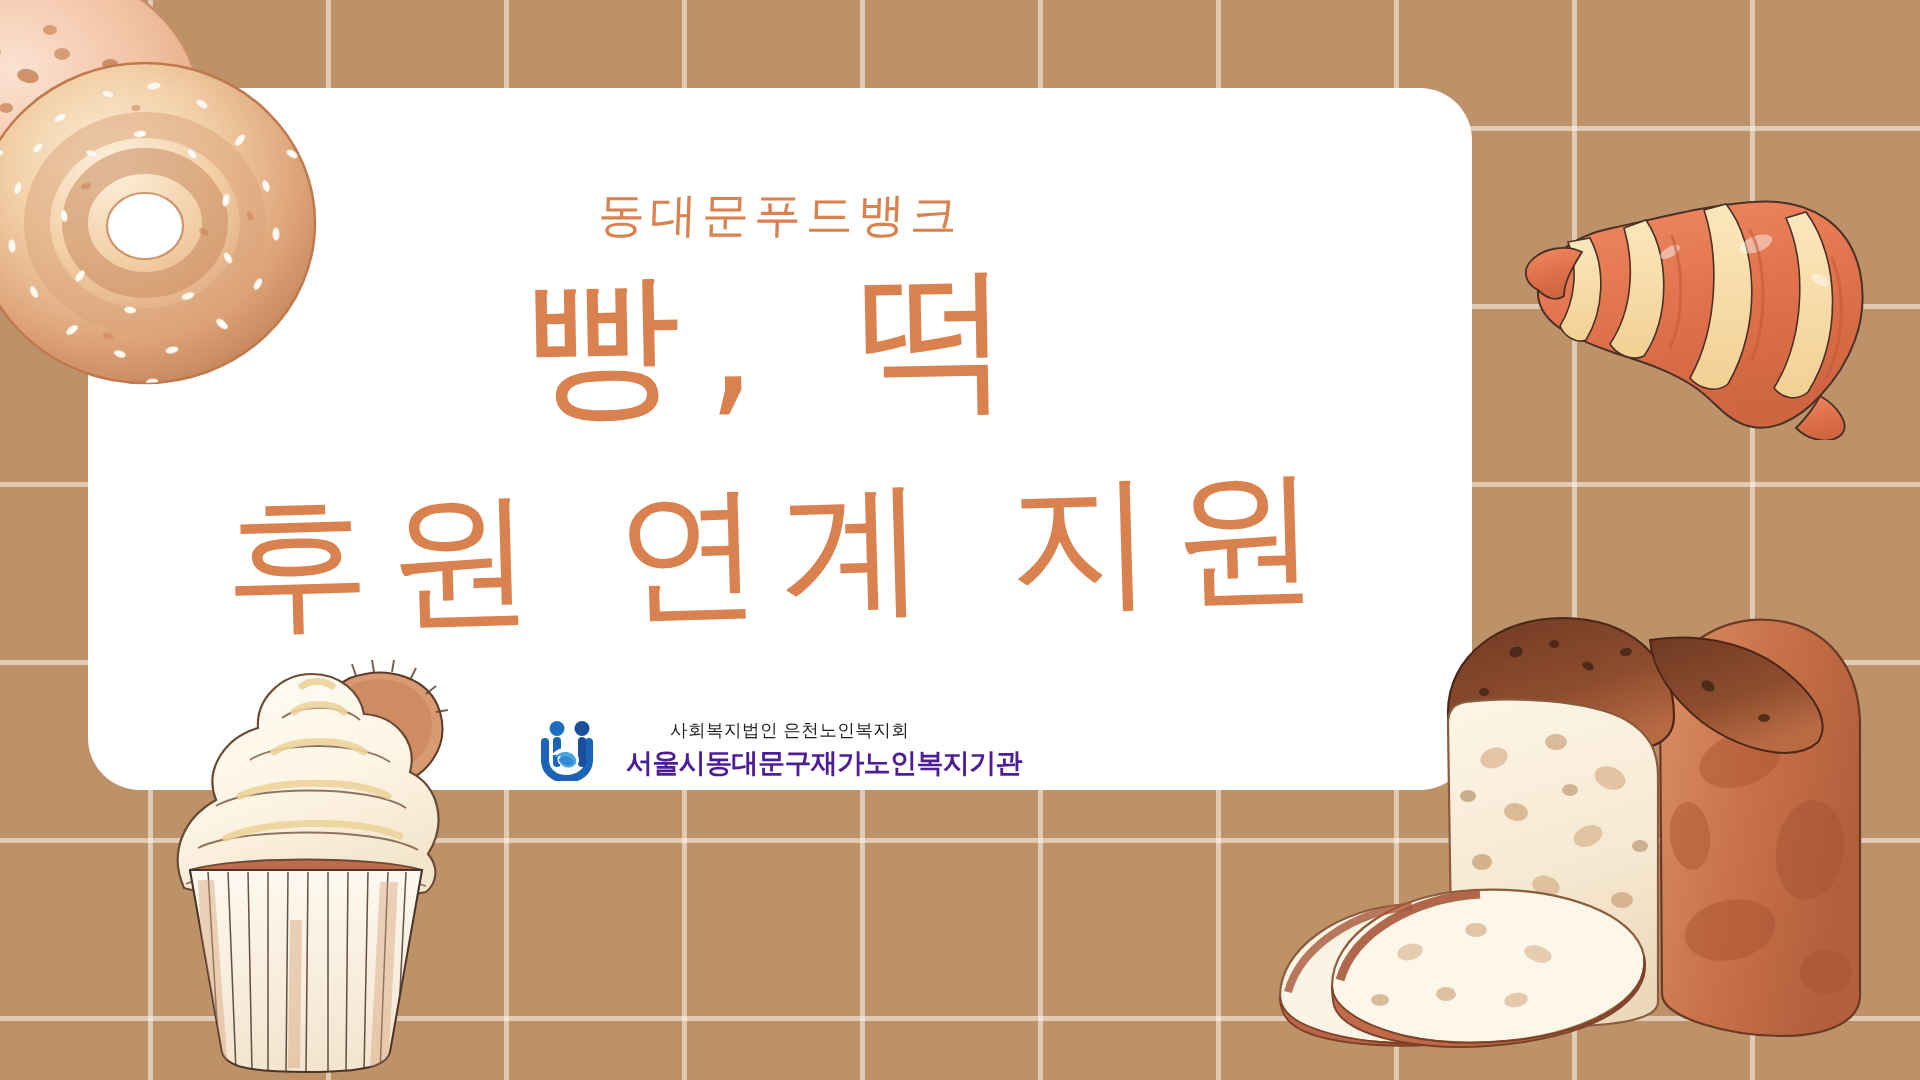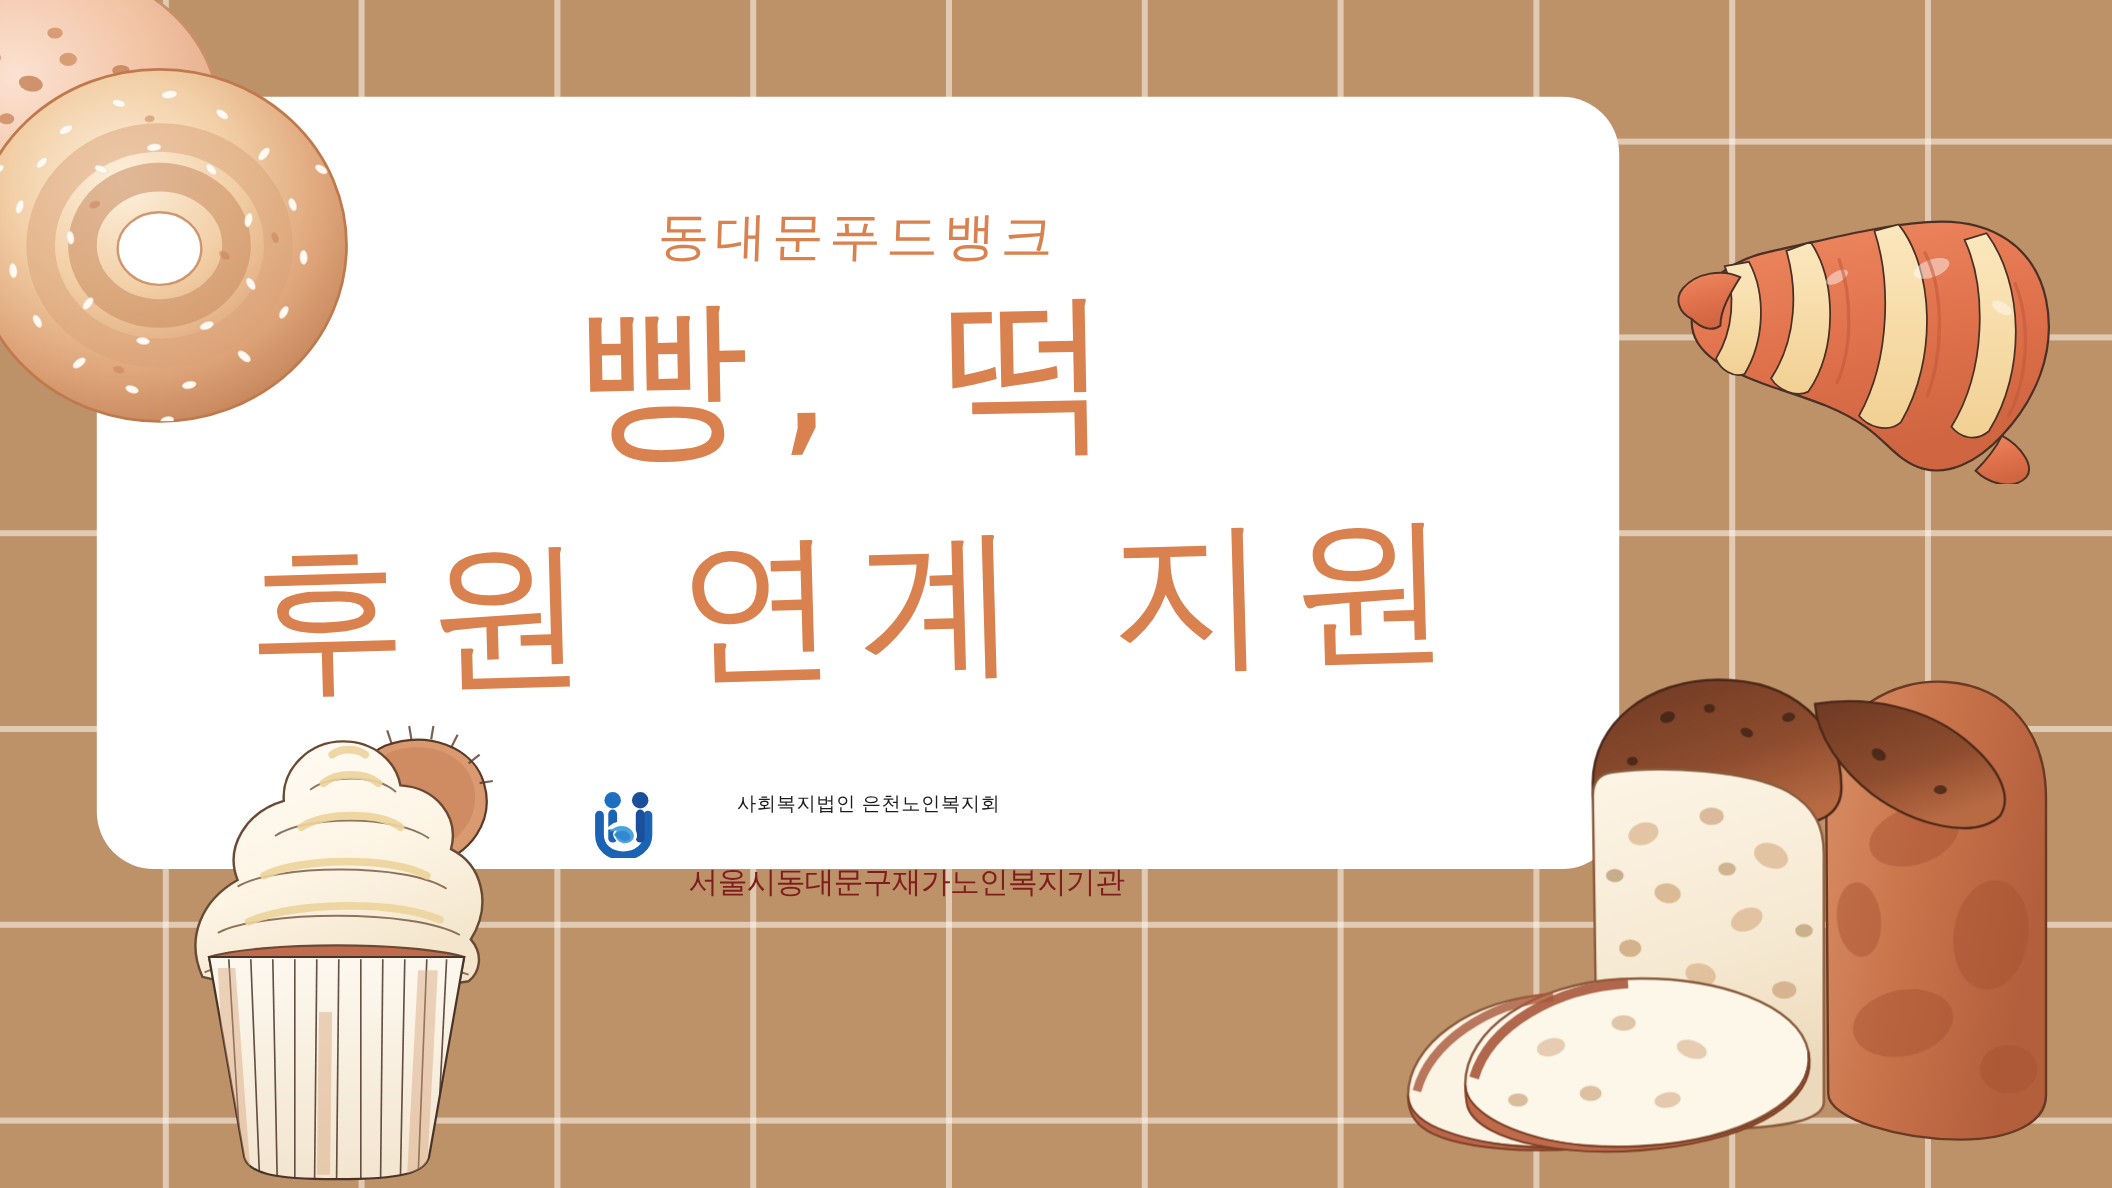--- a/index.html
+++ b/index.html
@@ -89,42 +89,41 @@
     font-weight:500;
     transform: rotate(-1.6deg);
   }
 
   
   #footer {
     position:absolute;
     left:50%; top:630px;
     transform:translateX(-50%);
     display:flex;
-    align-items:flex-start;
+    align-items:flex-end;
     gap:26px;
     z-index:8;
   }
   #org-logo { width:62px; height:62px; flex:none; display:block; }
   #org-text { display:flex; flex-direction:column; align-items:flex-start; }
   #org-line1 {
     font-size:17.5px;
     color:#1d1d1d;
     letter-spacing:0.5px;
     margin-left:44px;
     margin-bottom:3px;
     font-weight:400;
     white-space:nowrap;
   }
   #org-line2 {
     font-size:27px;
-    color:#7f1d1d;
-    font-weight:400;
+    color:#4c1d95;
+    font-weight:700;
     letter-spacing:-0.6px;
     white-space:nowrap;
-    margin-top:39px;
   }
 
   
   .illus { position:absolute; z-index:5; }
   #bagels   { left:-60px;  top:-42px;  width:430px;  height:470px; z-index:7; }
   #croissant{ left:1520px; top:140px;  width:410px;  height:300px; z-index:7; }
   #cupcake  { left:140px;  top:620px;  width:330px;  height:460px; z-index:7; }
   #loaf     { left:1270px; top:600px;  width:660px;  height:480px; z-index:7; }
 </style>
 </head>

